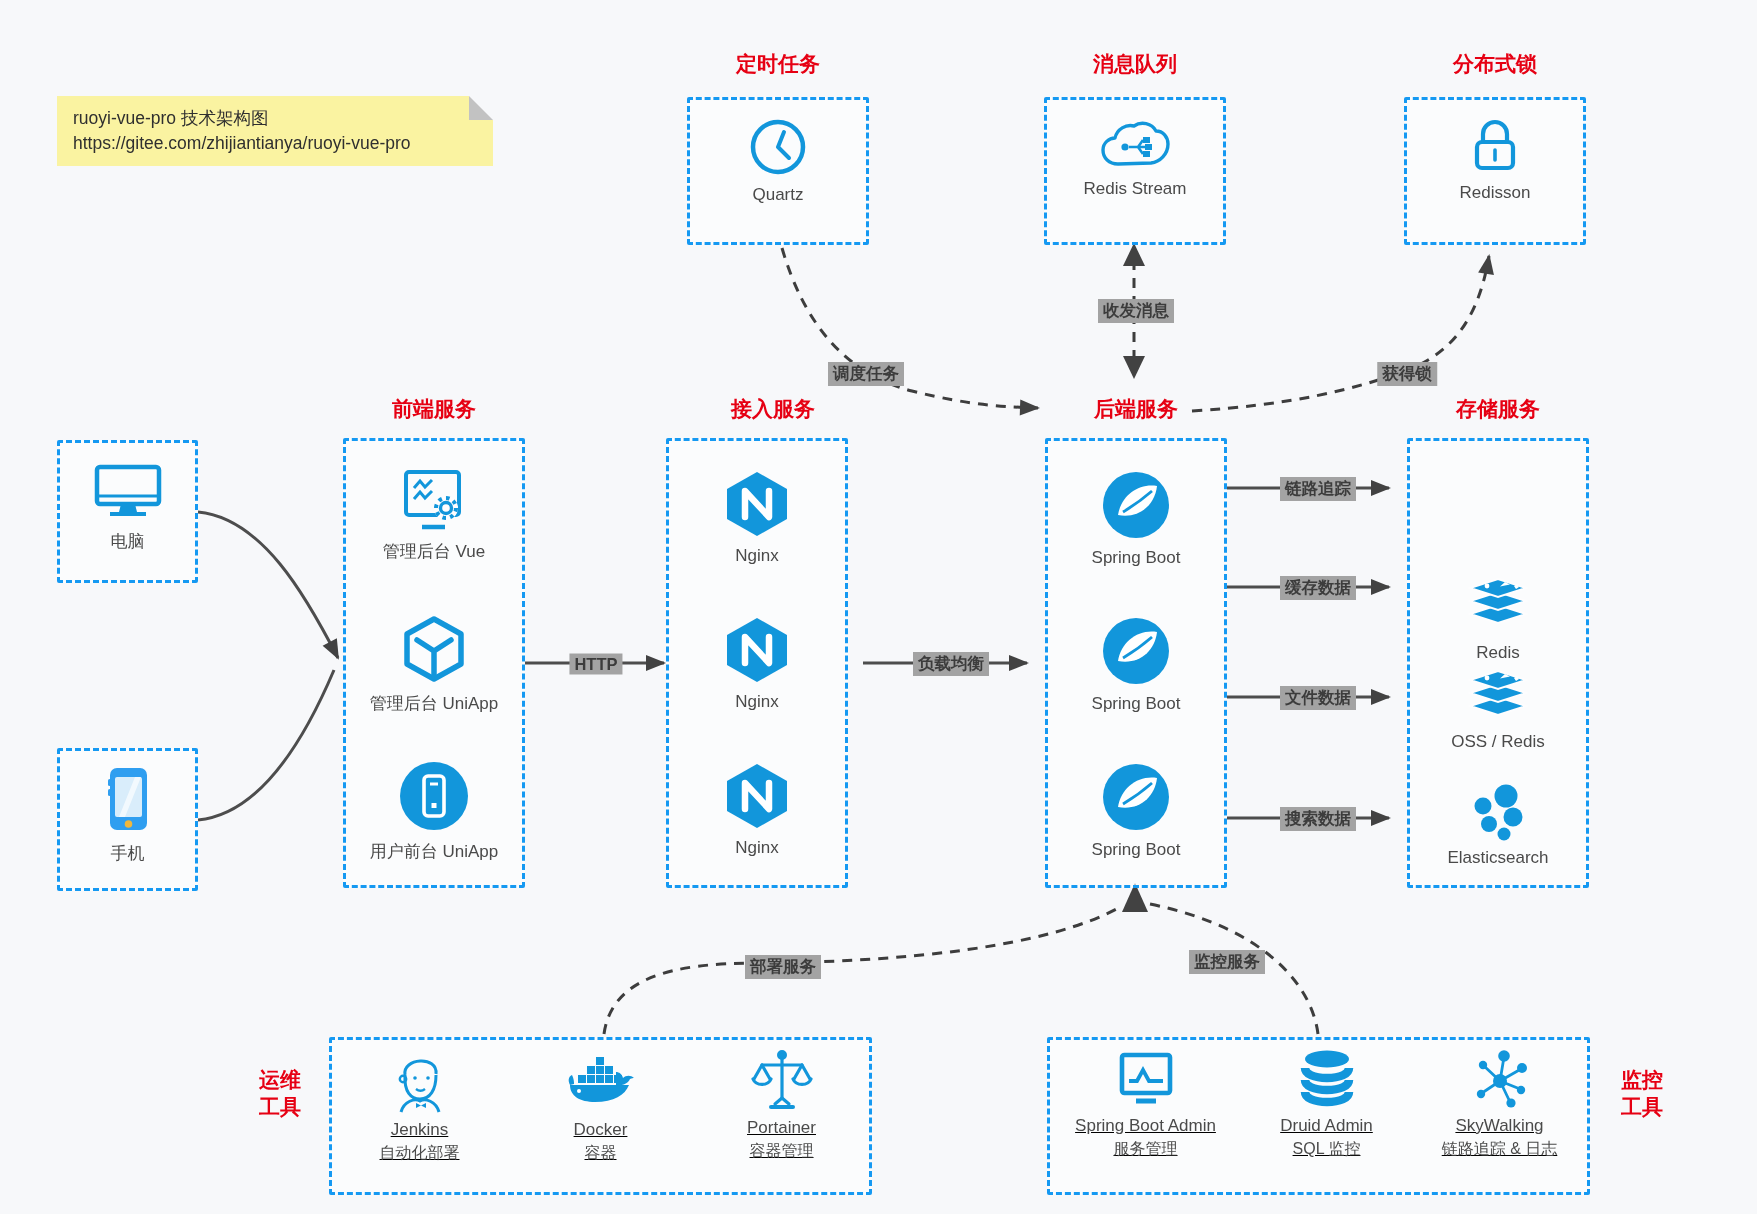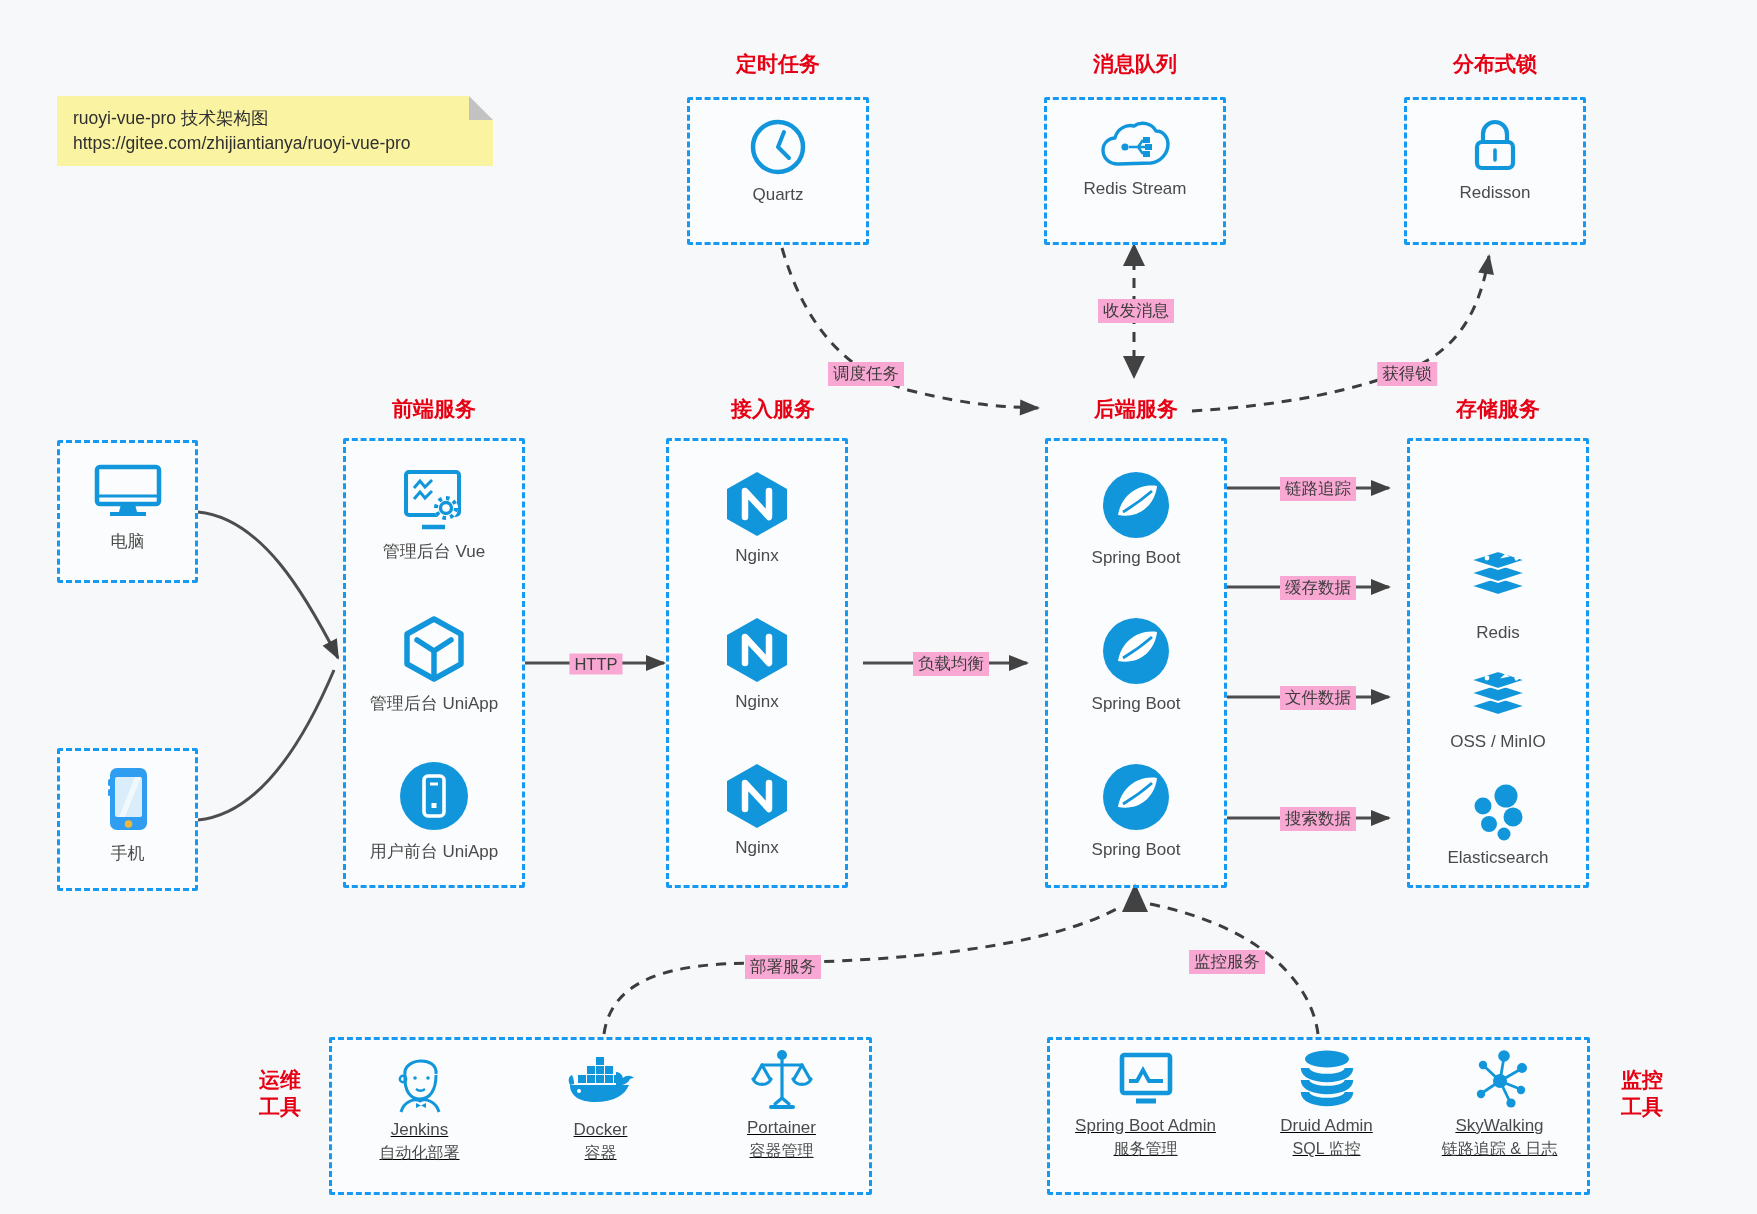--- a/index.html
+++ b/index.html
@@ -8,22 +8,22 @@
   }
   *{box-sizing:border-box;margin:0;padding:0}
   html,body{background:var(--bg);font-family:"Liberation Sans","DejaVu Sans",sans-serif;}
   #canvas{position:relative;width:1757px;height:1214px;background:var(--bg);overflow:hidden;}
   .edges{position:absolute;left:0;top:0;pointer-events:none;}
   .gbox{position:absolute;border:3px dashed var(--accent);background:rgba(255,255,255,.55);border-radius:2px;}
   .gtitle{position:absolute;color:var(--red);font-weight:bold;font-size:21px;text-align:center;white-space:nowrap;}
   .side-title{position:absolute;color:var(--red);font-weight:bold;font-size:21px;line-height:27px;text-align:center;white-space:nowrap;}
   .node{position:absolute;left:0;width:100%;display:flex;flex-direction:column;align-items:center;gap:7px;}
   .node-label{font-size:17px;color:var(--ink);white-space:nowrap;}
-  .edge-label{position:absolute;transform:translate(-50%,-50%);background:#f9a8d4;padding:1px 5px;
-    font-size:16.5px;color:#3c3c3c;white-space:nowrap;}
+  .edge-label{position:absolute;transform:translate(-50%,-50%);background:#a3a3a3;padding:1px 5px;
+    font-size:16.5px;color:#3c3c3c;white-space:nowrap;font-weight:bold;}
   .note{position:absolute;left:57px;top:96px;width:436px;height:70px;background:#faf3a1;
     padding:10px 14px 0 16px;font-size:17.5px;color:#2f2f2f;line-height:25px;}
   .note-fold{position:absolute;right:0;top:0;width:0;height:0;
     border-bottom:24px solid #c2c2c2;border-right:24px solid var(--bg);}
   .bitem{position:absolute;top:1048px;width:181px;display:flex;flex-direction:column;align-items:center;gap:3px;text-decoration:underline;}
   .bitem .name{font-size:17px;color:var(--ink);white-space:nowrap;margin-top:3px;}
   .bitem .desc{font-size:16px;color:var(--ink);white-space:nowrap;}
   svg.ic{display:block}
 </style>
 </head>
@@ -210,41 +210,41 @@
         <circle cx="36" cy="36" r="33" fill="#1296db"></circle>
         <path d="M18,46 C21,27 38,14 57,17 C55,36 39,50 18,46 Z" fill="#ffffff"></path>
         <path d="M23,43 C33,37 44,29 52,22" fill="none" stroke="#1296db" stroke-width="2.8"></path>
       </svg>
       <div class="node-label">Spring Boot</div>
     </div>
   </div>
 
   <div class="gtitle" style="left:1407px;top:395px;width:182px">存储服务</div>
   <div class="gbox" style="left:1407px;top:438px;width:182px;height:450px">
-    <div class="node" style="top:108px;gap:16px">
+    <div class="node" style="top:136px;gap:8px">
       <svg class="ic" width="62" height="58" viewBox="0 0 62 58">
         <polygon points="31,28 59,37 31,46 3,37" fill="#1296db" stroke="#fdfdfe" stroke-width="2"></polygon>
         <polygon points="31,15 59,24 31,33 3,24" fill="#1296db" stroke="#fdfdfe" stroke-width="2"></polygon>
         <polygon points="31,2 59,11 31,20 3,11" fill="#1296db" stroke="#fdfdfe" stroke-width="2"></polygon>
         <circle cx="20" cy="9" r="2.4" fill="#ffffff"></circle>
         <polygon points="38,5 43,7.5 33,9.5" fill="#ffffff"></polygon>
         <polygon points="47,9 50,7 52,10 49,12" fill="#ffffff"></polygon>
       </svg>
       <div class="node-label">Redis</div>
     </div>
     <div class="node" style="top:228px;gap:5px">
       <svg class="ic" width="62" height="58" viewBox="0 0 62 58">
         <polygon points="31,28 59,37 31,46 3,37" fill="#1296db" stroke="#fdfdfe" stroke-width="2"></polygon>
         <polygon points="31,15 59,24 31,33 3,24" fill="#1296db" stroke="#fdfdfe" stroke-width="2"></polygon>
         <polygon points="31,2 59,11 31,20 3,11" fill="#1296db" stroke="#fdfdfe" stroke-width="2"></polygon>
         <circle cx="20" cy="9" r="2.4" fill="#ffffff"></circle>
         <polygon points="38,5 43,7.5 33,9.5" fill="#ffffff"></polygon>
         <polygon points="47,9 50,7 52,10 49,12" fill="#ffffff"></polygon>
       </svg>
-      <div class="node-label">OSS / MinIO</div>
+      <div class="node-label">OSS / Redis</div>
     </div>
     <div class="node" style="top:342px;gap:5px">
       <svg class="ic" width="62" height="60" viewBox="0 0 62 60">
         <circle cx="39" cy="13" r="11.5" fill="#1296db"></circle>
         <circle cx="16" cy="23" r="8.5" fill="#1296db"></circle>
         <circle cx="46" cy="34" r="9.5" fill="#1296db"></circle>
         <circle cx="22" cy="41" r="8" fill="#1296db"></circle>
         <circle cx="37" cy="51" r="6.5" fill="#1296db"></circle>
       </svg>
       <div class="node-label">Elasticsearch</div>

